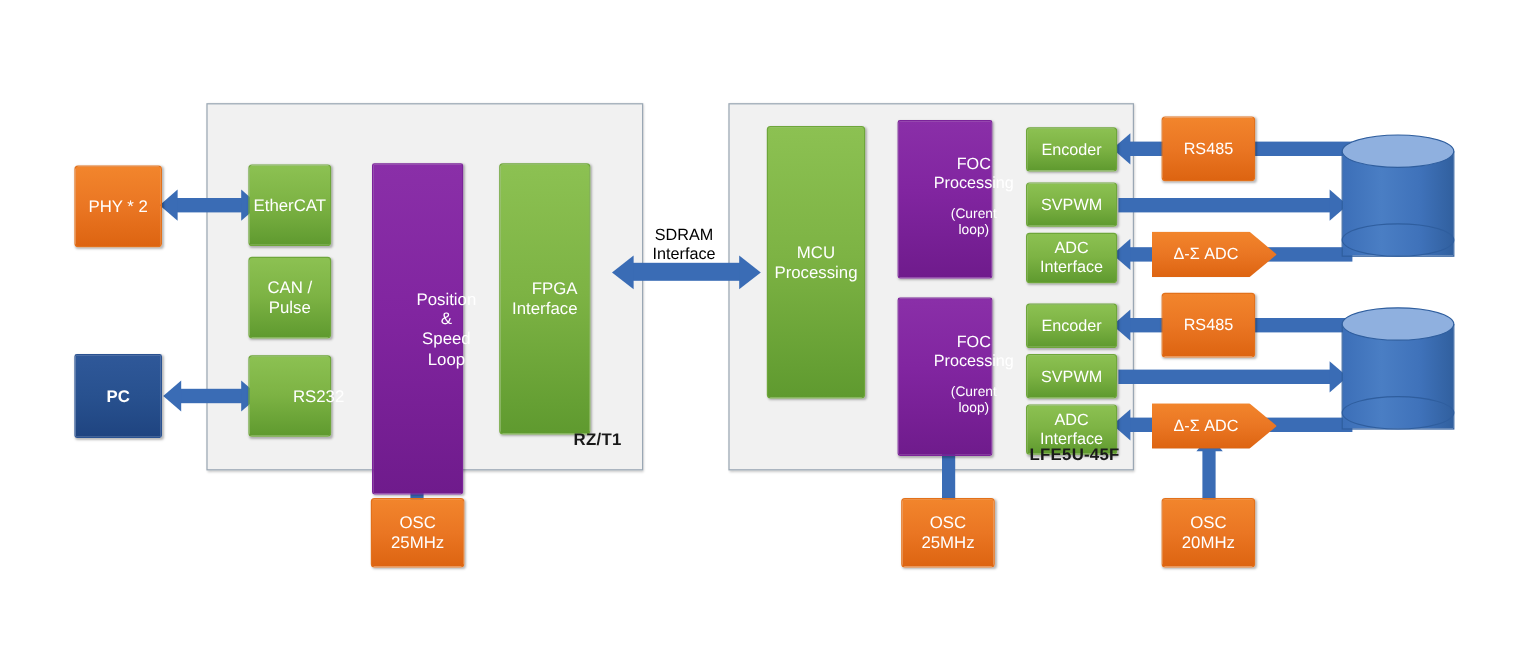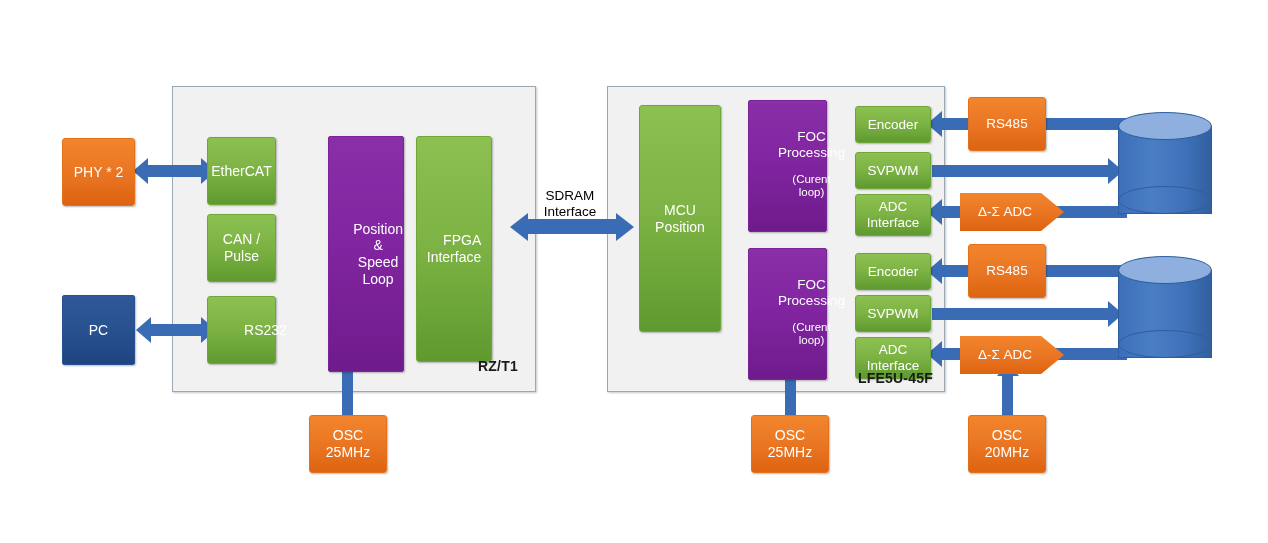--- a/index.html
+++ b/index.html
@@ -70,20 +70,21 @@
     border: 1px solid #e2711b;
     border-radius: 3px;
     box-shadow: 1px 1px 2px rgba(0,0,0,0.28);
     justify-content: center;
   }
   .darkblue {
     background: linear-gradient(to bottom, #2f5899 0%, #28518f 50%, #1f4480 100%);
     border: 1px solid #2a5291;
     border-radius: 2px;
     box-shadow: 1px 1px 2px rgba(0,0,0,0.28);
+    font-weight: bold;
   }
 
   
   .pentagon {
     background: linear-gradient(to bottom, #f2852c 0%, #ea7623 50%, #dd6411 100%);
     clip-path: polygon(0% 0%, 78% 0%, 100% 50%, 78% 100%, 0% 100%);
     border: none;
     border-radius: 0;
     padding-right: 14px;
     filter: drop-shadow(1px 1px 1px rgba(0,0,0,0.3));
@@ -215,39 +216,39 @@
   </div>
 
   <div class="node green" style="left:207px; top:137px; width:69px; height:68px; font-size:14px;">
     <span>EtherCAT</span>
   </div>
 
   <div class="node green" style="left:207px; top:296px; width:69px; height:68px; font-size:14px;padding-left:48px;">
     <span>RS232</span>
   </div>
 
-  <div class="node purple" style="left:328px; top:136px; width:76px; height:236px; font-size:14px;align-items:flex-end;">
+  <div class="node purple" style="left:310px; top:136px; width:76px; height:276px; font-size:14px;">
     <span>Position &amp;
 Speed
 Loop</span>
   </div>
 
   <div class="node green" style="left:416px; top:136px; width:76px; height:226px; font-size:14px;text-align:right;">
     <span>FPGA
 Interface</span>
   </div>
 
   <div class="panel-label" style="left:478px; top:358px;">RZ/T1</div>
 
   <div class="plaintext" style="left:524px; top:188px; width:92px; font-size:13.5px;">SDRAM
 Interface</div>
 
   <div class="node green" style="left:639px; top:105px; width:82px; height:227px; font-size:14px;">
     <span>MCU
-Position</span>
+Processing</span>
   </div>
 
   <div class="node purple" style="left:748px; top:100px; width:79px; height:132px; font-size:13.5px; justify-content:flex-start; padding-top:28px;">
     <span>FOC
 Processing</span>
     <span style="font-size:11.5px; margin-top:12px;">(Curent loop)</span>
   </div>
 
   <div class="node purple" style="left:748px; top:248px; width:79px; height:132px; font-size:13.5px; justify-content:flex-start; padding-top:28px;">
     <span>FOC

